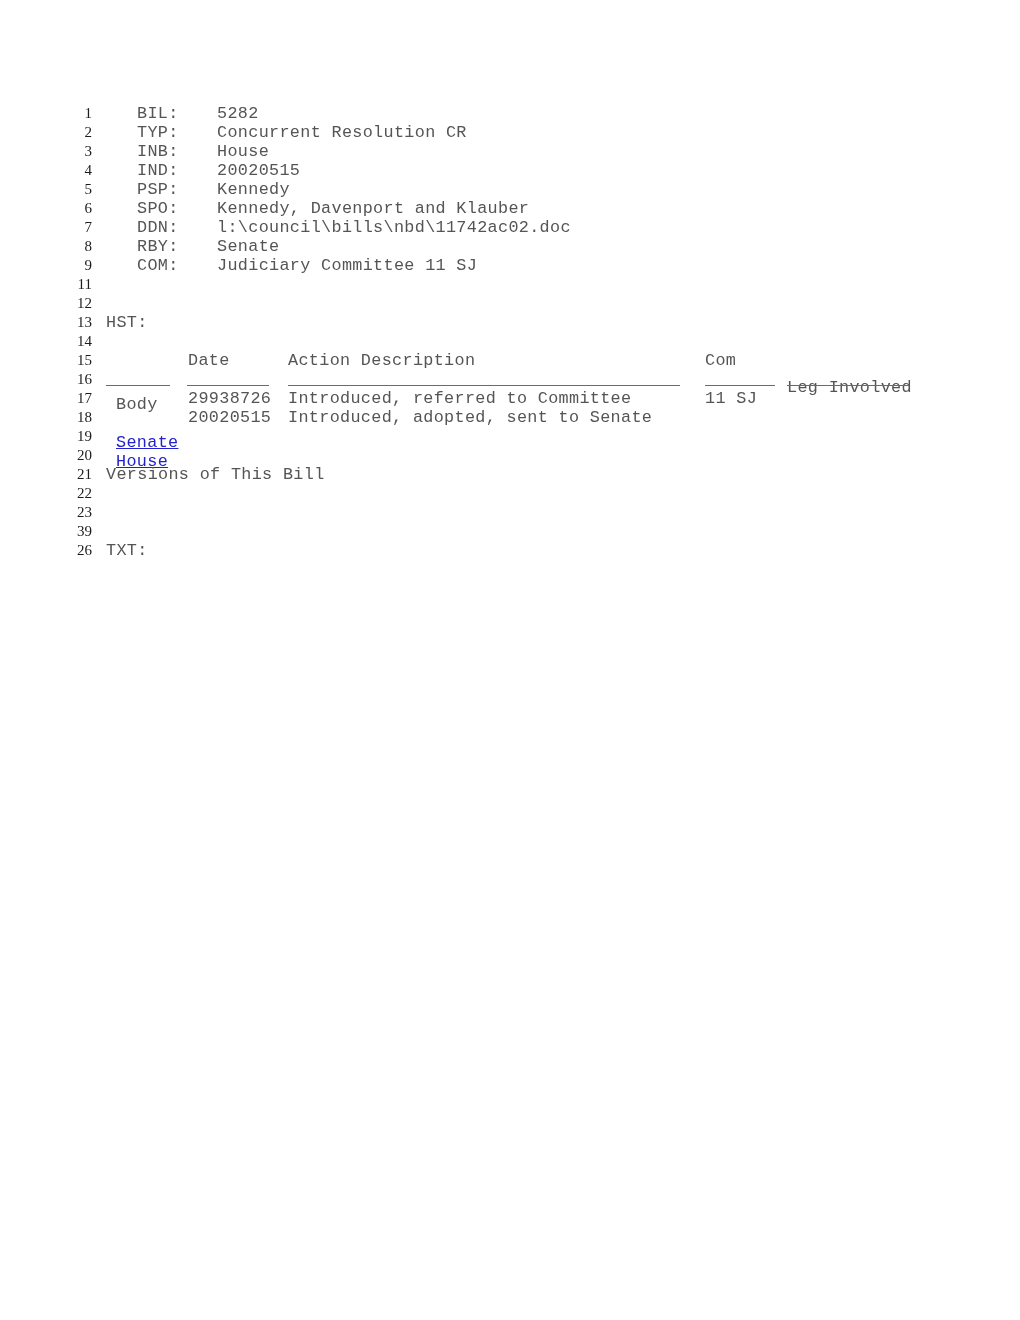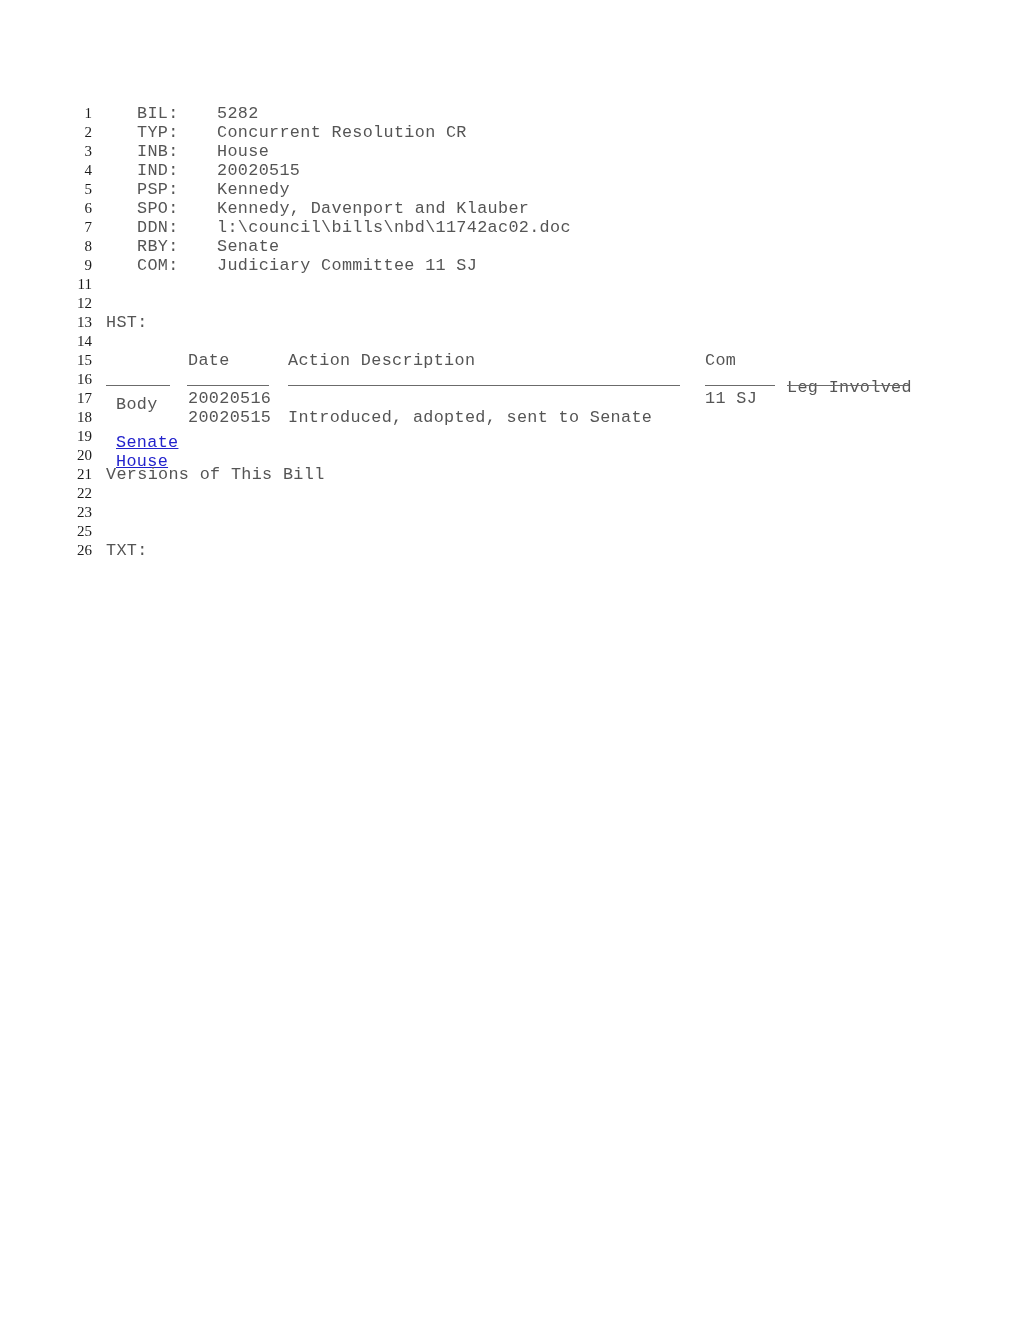--- a/index.html
+++ b/index.html
@@ -188,21 +188,22 @@
       <span class="rule rule-date"></span>
       <span class="rule rule-action"></span>
       <span class="rule rule-com"></span>
       <span class="rule rule-leg"></span>
     </div>
 
     <div class="line">
       <span class="lineno">17</span>
       <span class="content">
         <span class="tbl-cell col-body"><a class="doc-link" href="#">Senate</a></span>
-        <span class="tbl-cell col-date">20020516</span>
+        <span class="tbl-cell col-date">29938726</span>
+        <span class="tbl-cell col-action">Introduced, referred to Committee</span>
         <span class="tbl-cell col-com">11 SJ</span>
         <span class="tbl-cell col-leg"></span>
       </span>
     </div>
 
     <div class="line">
       <span class="lineno">18</span>
       <span class="content">
         <span class="tbl-cell col-body"><a class="doc-link" href="#">House</a></span>
         <span class="tbl-cell col-date">20020515</span>
@@ -224,21 +225,21 @@
       <span class="content">Versions of This Bill</span>
     </div>
 
     <div class="line">
       <span class="lineno">22</span>
     </div>
     <div class="line">
       <span class="lineno">23</span>
     </div>
     <div class="line">
-      <span class="lineno">25</span>
+      <span class="lineno">39</span>
     </div>
 
     <div class="line">
       <span class="lineno">26</span>
       <span class="content">TXT:</span>
     </div>
 
   </div>
 </div>
 

